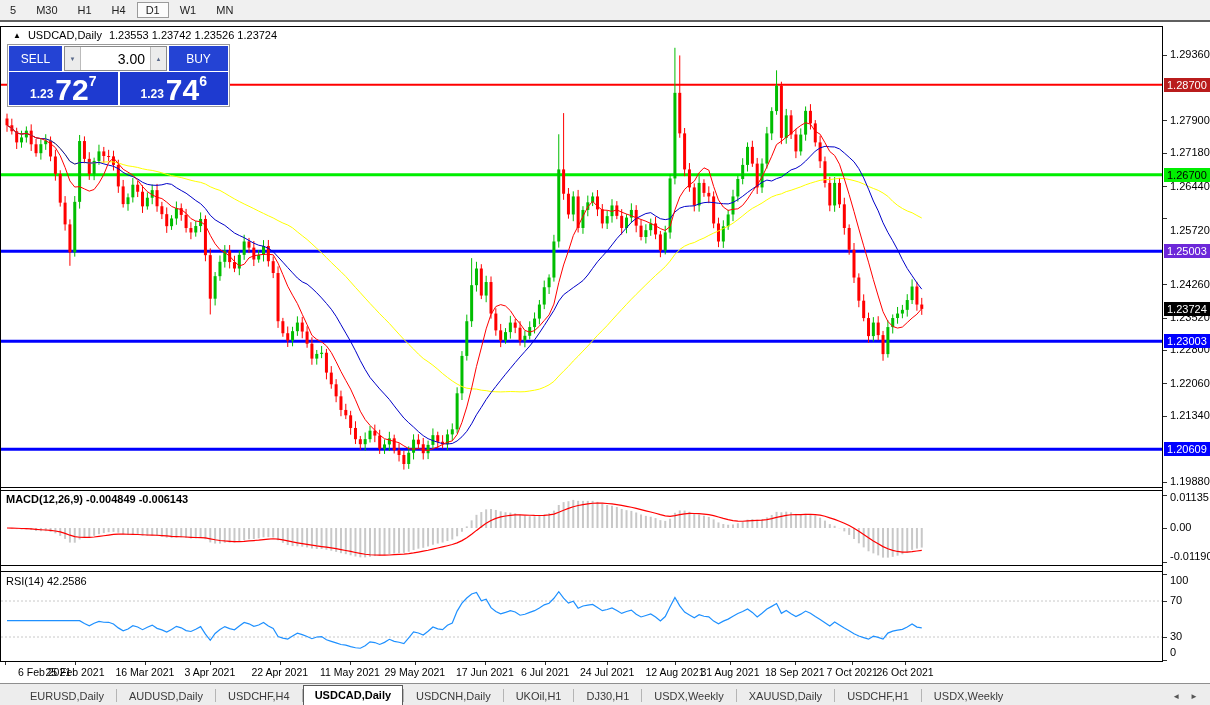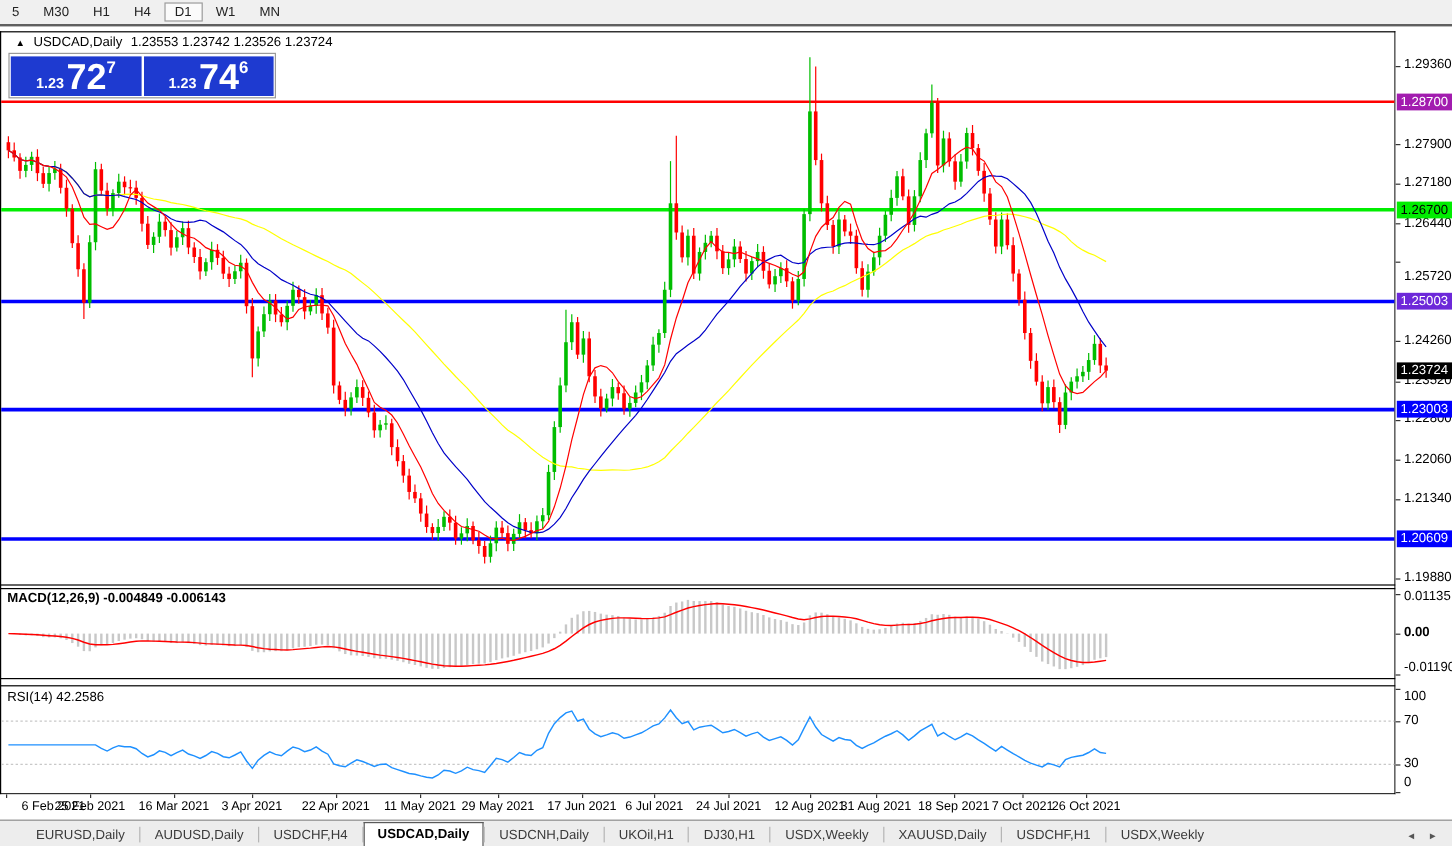--- a/index.html
+++ b/index.html
@@ -672,20 +672,33 @@
         <polyline points="6,48.71102661596963 10.84,48.71102661596963 15.68,48.71102661596963 20.52,48.71102661596963 25.36,48.71102661596963 30.2,48.71102661596963 35.04,48.71102661596963 39.879999999999995,48.71102661596963 44.72,48.71102661596963 49.56,48.71102661596963 54.4,48.71102661596963 59.239999999999995,48.71102661596963 64.08,48.71102661596963 68.92,48.71102661596963 73.75999999999999,48.71102661596963 78.6,48.71102661596963 83.44,51.578433060249104 88.28,53.87268509220724 93.12,51.27128028481497 97.96,49.39510269003946 102.8,50.22592092284819 107.64,50.29314083417787 112.47999999999999,51.96393324212283 117.32,55.888878688921785 122.16,58.77145368938716 127,56.95955929124285 131.84,53.66168212650297 136.68,54.995167709935586 141.51999999999998,57.66940797446743 146.35999999999999,55.220281082016655 151.2,53.09409831352693 156.04,56.35302495876 160.88,57.86569361168726 165.72,60.07856184149909 170.56,57.58981135666551 175.4,54.35241200272756 180.24,55.84060656516298 185.07999999999998,58.59598647472363 189.92,59.49733455714564 194.76,57.17270593183276 199.6,54.64633301915357 204.44,62.16086727886799 209.28,68.33205820840178 214.12,61.48032465424134 218.95999999999998,57.54275280000991 223.79999999999998,54.585547836918984 228.64,56.66121763239754 233.48,57.79240097308043 238.32,53.980510649736594 243.16,50.487594309363196 248,51.822465376846296 252.84,54.34583993638356 257.68,53.016728427341576 262.52,50.430011701764684 267.36,53.96327480546182 272.2,56.49048308912998 277.03999999999996,64.50974795583916 281.88,66.08058089264235 286.71999999999997,67.02233573351485 291.56,63.92383410171257 296.4,61.147413795149475 301.24,62.62376729544103 306.08,64.55182427977306 310.92,66.72627791643224 315.76,65.02660225309741 320.59999999999997,64.5907155493668 325.44,67.69626234176168 330.28,69.3240826926017 335.12,70.89367986198837 339.96,72.53645860032744 344.8,73.15675303442693 349.64,74.57142636724632 354.48,75.73689802468854 359.32,76.24158244189675 364.15999999999997,73.80512825708237 369,69.81152394196222 373.84,70.55170804785564 378.68,72.45001559407982 383.52,70.34611236045485 388.36,67.3228009840975 393.2,69.39690383074398 398.03999999999996,70.21613759731225 402.88,71.67694461731058 407.71999999999997,65.8991007328099 412.56,59.91783579024997 417.4,61.01295766745047 422.24,63.090503628986404 427.08,59.244636354759336 431.91999999999996,55.0510483116561 436.76,56.93046267139064 441.59999999999997,57.62222801931062 446.44,53.214349818169524 451.28,51.054681587332155 456.12,39.06429344696037 460.96,31.11336313514375 465.8,25.975064693676124 470.64,22.02135817999018 475.47999999999996,20.501678065078394 480.32,28.8698343770709 485.15999999999997,27.27684980229339 490,35.66870169555462 494.84,39.57000245865709 499.68,41.84600060791725 504.52,40.35985173224492 509.36,38.69917176521894 514.2,40.00695994390898 519.04,43.22725874726115 523.88,42.22570761521237 528.72,40.40384141818875 533.56,38.65906111035167 538.4,35.920763516868995 543.24,32.85756225178914 548.0799999999999,31.259024179190995 552.92,26.24526134793554 557.76,19.709184055255065 562.6,26.160323889695057 567.4399999999999,31.14246943073264 572.28,29.21401994959308 577.12,36.17589775526322 581.96,33.99284977945323 586.8,33.08811646030996 591.64,32.37326037903757 596.48,35.448346557456155 601.3199999999999,38.6746811900118 606.16,37.53927523869068 611,35.890733672838664 615.84,38.49537503183933 620.68,41.43259459115163 625.52,39.52958092816017 630.36,38.147851830424344 635.1999999999999,42.205277671473176 640.04,44.962016548716996 644.88,43.47486442912159 649.72,42.00963808008119 654.56,44.943060470495084 659.4,48.92573993395365 664.24,44.57099550441772 669.0799999999999,34.751508687322506 673.92,25.506306425435675 678.76,33.87607806900998 683.6,40.12651963690699 688.4399999999999,42.96580798304588 693.28,45.695252771789505 698.12,42.64930069939256 702.96,44.234099951139555 707.8,44.81758599444639 712.64,49.10250739263581 717.48,51.72827541552023 722.3199999999999,49.12109334949887 727.16,47.11613964706651 732,44.189864480916114 736.84,41.51396168889854 741.68,39.45444055111814 746.52,36.941544296366615 751.36,40.403750997822485 756.1999999999999,44.937987726956635 761.04,41.21876892454963 765.88,37.076822015918665 770.72,34.359797563225015 775.56,31.5456936179823 780.4,41.29383389370125 785.24,38.55750806224691 790.0799999999999,41.750159751419034 794.92,44.467404298419524 799.76,42.15196686494098 804.6,39.07264560048542 809.4399999999999,41.286153029995916 814.28,44.51977371763453 819.12,47.55792064369443 823.9599999999999,50.80936442461663 828.8,53.930440855341764 833.64,50.01260810562498 838.48,53.02030899865937 843.3199999999999,56.08444190463525 848.16,58.680761967970646 853,61.69071579545241 857.8399999999999,63.96644370695857 862.68,65.56766344431264 867.52,67.15360334014001 872.36,64.14210203712857 877.1999999999999,65.37190925599864 882.04,67.16076848213878 886.88,61.07872414763565 891.72,59.15582975028939 896.56,58.18317373326249 901.4,57.34271871632608 906.24,55.07669560838706 911.0799999999999,52.03772083899348 915.92,55.07359435427857 920.76,55.78467962157683" fill="none" stroke="#1e90ff" stroke-width="1.2"></polyline>
       </svg>
 
     <div class="chart-title">
       <span class="tri">▲</span>
       <span>USDCAD,Daily</span>
       <span>1.23553 1.23742 1.23526 1.23724</span>
     </div>
 
     <div class="trade-panel">
+      <div class="tp-row1">
+        <div class="btn-blue sell-btn">SELL</div>
+        <div class="spinner">
+          <div class="spin-btn down">
+            <span>▼</span>
+          </div>
+          <div class="spin-val">3.00</div>
+          <div class="spin-btn up">
+            <span>▲</span>
+          </div>
+        </div>
+        <div class="btn-blue buy-btn">BUY</div>
+      </div>
       <div class="tp-row2">
         <div class="price-box">
           <span class="pfx">1.23</span>
           <span class="big">72</span>
           <span class="sup">7</span>
         </div>
         <div class="price-box">
           <span class="pfx">1.23</span>
           <span class="big">74</span>
           <span class="sup">6</span>
@@ -712,30 +725,30 @@
         <div class="axis-tick" style="top: 291.563px;"></div>
         <div class="axis-label" style="top: 285.063px;">1.23520</div>
         <div class="axis-tick" style="top: 323.995px;"></div>
         <div class="axis-label" style="top: 317.495px;">1.22800</div>
         <div class="axis-tick" style="top: 357.329px;"></div>
         <div class="axis-label" style="top: 350.829px;">1.22060</div>
         <div class="axis-tick" style="top: 389.761px;"></div>
         <div class="axis-label" style="top: 383.261px;">1.21340</div>
         <div class="axis-tick" style="top: 455.527px;"></div>
         <div class="axis-label" style="top: 449.027px;">1.19880</div>
-        <div class="axis-label badge" style="top: 51.7297px; background: #a21caf; color: rgb(255, 255, 255);">1.28700</div>
+        <div class="axis-label badge" style="top: 51.7297px; background: #b91c1c; color: rgb(255, 255, 255);">1.28700</div>
         <div class="axis-label badge" style="top: 141.82px; background: rgb(0, 238, 0); color: rgb(0, 0, 0);">1.26700</div>
         <div class="axis-label badge" style="top: 218.261px; background: #6d28d9; color: rgb(255, 255, 255);">1.25003</div>
         <div class="axis-label badge" style="top: 308.351px; background: rgb(0, 0, 255); color: rgb(255, 255, 255);">1.23003</div>
         <div class="axis-label badge" style="top: 416.189px; background: rgb(0, 0, 255); color: rgb(255, 255, 255);">1.20609</div>
         <div class="axis-label badge" style="top: 275.874px; background: rgb(0, 0, 0); color: rgb(255, 255, 255);">1.23724</div>
         <div class="axis-tick" style="top: 468.506px;"></div>
         <div class="axis-label" style="top: 465px;">0.01135</div>
         <div class="axis-tick" style="top: 501.5px;"></div>
-        <div class="axis-label" style="top: 495px; font-weight: bold;">0.00</div>
+        <div class="axis-label" style="top: 495px;">0.00</div>
         <div class="axis-tick" style="top: 536.105px;"></div>
         <div class="axis-label" style="top: 524px;">-0.011904</div>
         <div class="axis-tick" style="top: 547.5px;"></div>
         <div class="axis-label" style="top: 548px;">100</div>
         <div class="axis-tick" style="top: 574.5px;"></div>
         <div class="axis-label" style="top: 568px;">70</div>
         <div class="axis-tick" style="top: 610.5px;"></div>
         <div class="axis-label" style="top: 604px;">30</div>
         <div class="axis-tick" style="top: 633.5px;"></div>
         <div class="axis-label" style="top: 620px;">0</div>

